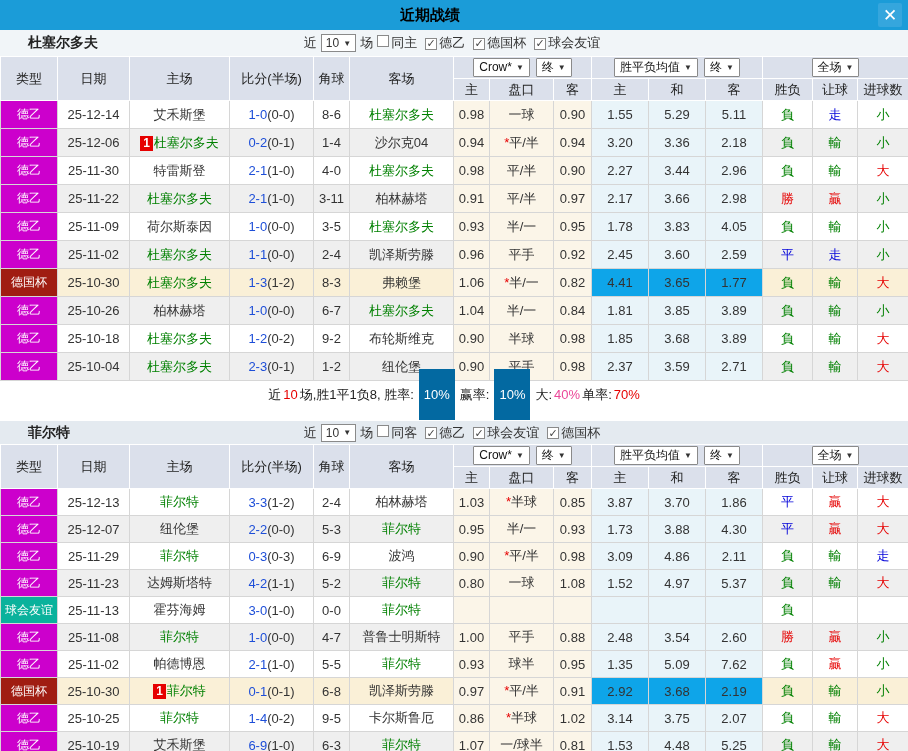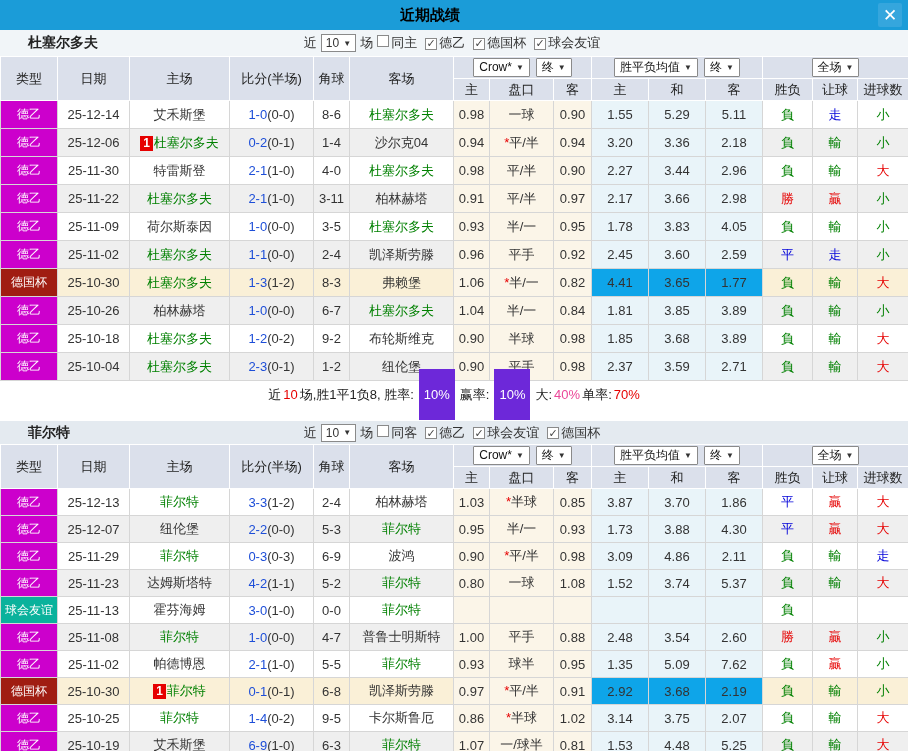--- a/index.html
+++ b/index.html
@@ -51,21 +51,21 @@
   td.type.fri { background:#0ab29c !important; }
   .t-green { color:#008000; }
   .sc-full { color:#1d4ed8; }
   .sc-half { color:#333; }
   .badge-1 { display:inline-block; background:#e60000; color:#fff; font-weight:bold; font-size:12px; padding:0 3px; margin-right:1px; line-height:15px; }
   .star { color:#e60000; }
   .g { color:#008000; } .r { color:#e60000; } .b { color:#0000d9; }
 
   
   .summary { height:27px; display:flex; align-items:center; justify-content:center; gap:2px; font-size:13px; color:#222; background:#fff; }
-  .greenbox { background:#6d28d9; color:#fff; padding:18px 5px; margin:0 3px; }
+  .greenbox { background:#0369a1; color:#fff; padding:18px 5px; margin:0 3px; }
   .seg-red { color:#e60000; } .seg-blue { color:#ec4899; } .seg-black { color:#222; }
 </style>
 </head>
 <body>
 
 <div class="screen">
   <div class="topbar">
     <span class="topbar-title">近期战绩</span>
     <span class="radio-group">
       <span class="radio-opt">
@@ -470,21 +470,21 @@
               <td class="type dey">德乙</td>
               <td class="date">25-11-23</td>
               <td class="team"><span>达姆斯塔特</span></td>
               <td class="score"><span class="sc-full">4-2</span><span class="sc-half">(1-1)</span></td>
               <td class="corner">5-2</td>
               <td class="team"><span class="t-green">菲尔特</span></td>
               <td class="ah">0.80</td>
               <td class="ah">一球</td>
               <td class="ah">1.08</td>
               <td class="euro">1.52</td>
-              <td class="euro">3.74</td>
+              <td class="euro">4.97</td>
               <td class="euro">5.37</td>
               <td class="res g">負</td>
               <td class="res g">輸</td>
               <td class="res r">大</td>
             </tr>
             <tr>
               <td class="type fri">球会友谊</td>
               <td class="date">25-11-13</td>
               <td class="team"><span>霍芬海姆</span></td>
               <td class="score"><span class="sc-full">3-0</span><span class="sc-half">(1-0)</span></td>

